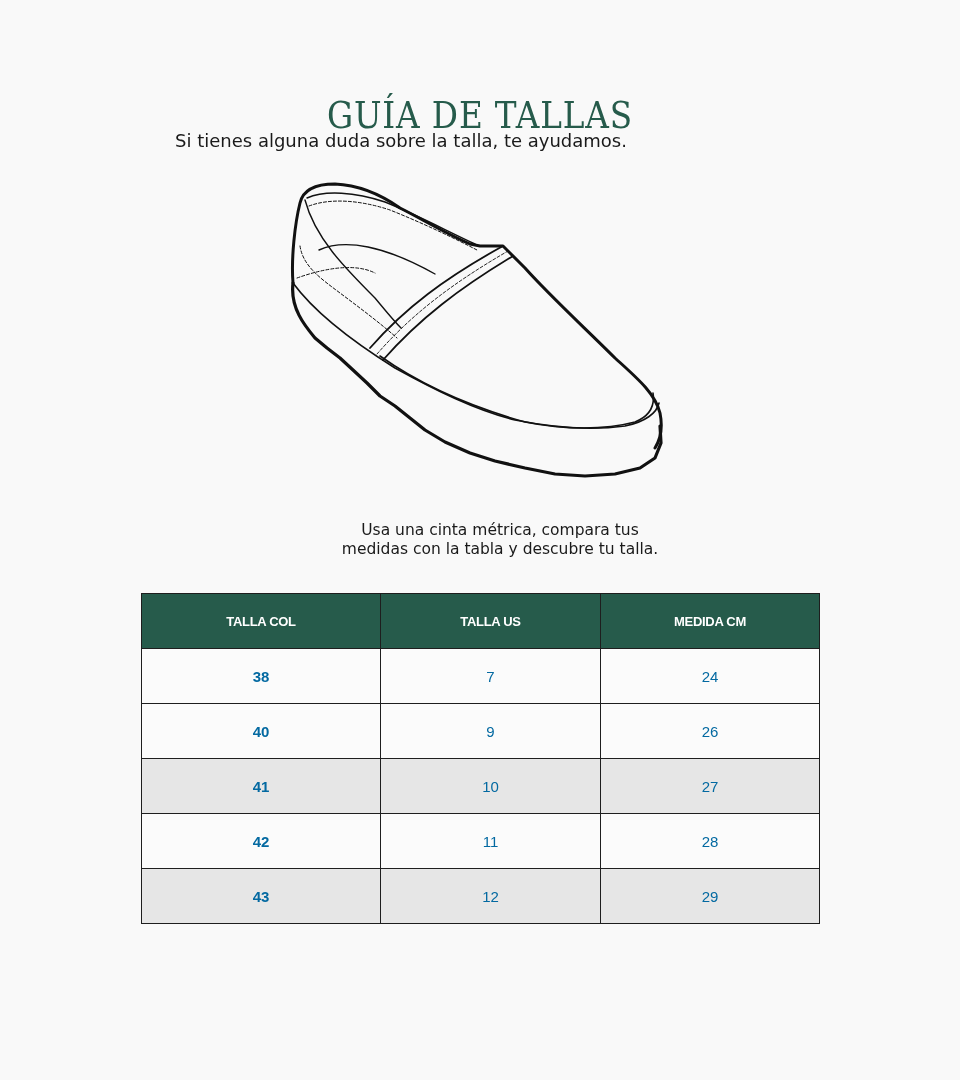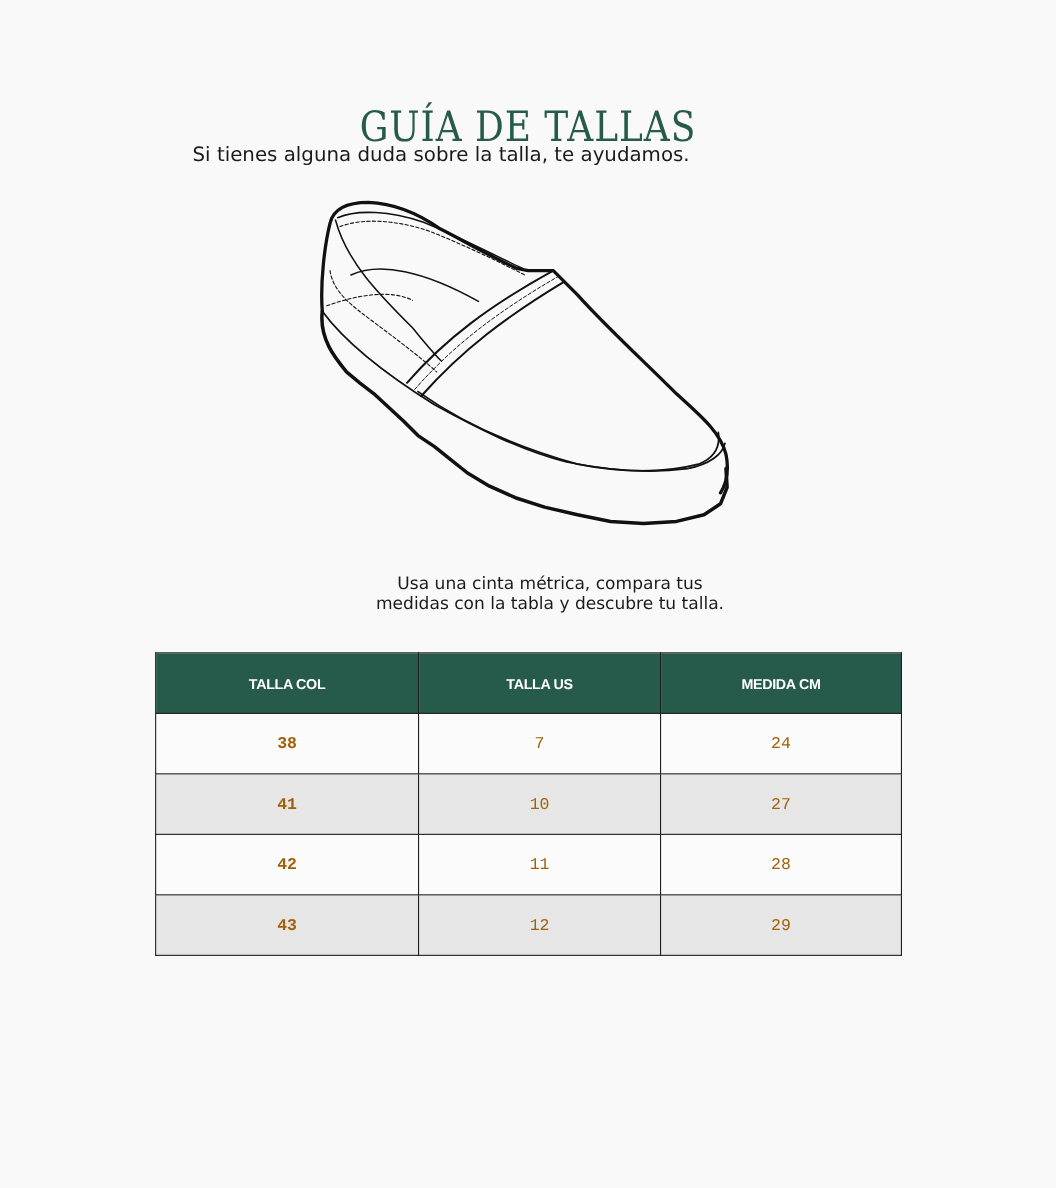--- a/index.html
+++ b/index.html
@@ -52,21 +52,21 @@
     height: 46px;
     padding: 4px;
   }
   table.sizes th {
     background: #265b4b;
     color: #ffffff;
     font-size: 13px;
     font-weight: bold;
     letter-spacing: -0.3px;
   }
-  table.sizes td { font-size: 15px; color: #a16207; font-family: Liberation Mono, monospace; }
+  table.sizes td { font-size: 15px; color: #0369a1; }
   table.sizes td.col { font-weight: bold; }
   table.sizes tr.alt td { background: #e6e6e6; }
   table.sizes tr.plain td { background: #fbfbfb; }
 </style>
 </head>
 <body>
 
 <h1 class="title">GUÍA DE TALLAS</h1>
 <div class="subtitle">Si tienes alguna duda sobre la talla, te ayudamos.</div>
 
@@ -113,20 +113,25 @@
       <th>TALLA US</th>
       <th>MEDIDA CM</th>
     </tr>
   </thead>
   <tbody>
     <tr class="plain">
       <td class="col">38</td>
       <td>7</td>
       <td>24</td>
     </tr>
+    <tr class="plain">
+      <td class="col">40</td>
+      <td>9</td>
+      <td>26</td>
+    </tr>
     <tr class="alt">
       <td class="col">41</td>
       <td>10</td>
       <td>27</td>
     </tr>
     <tr class="plain">
       <td class="col">42</td>
       <td>11</td>
       <td>28</td>
     </tr>

